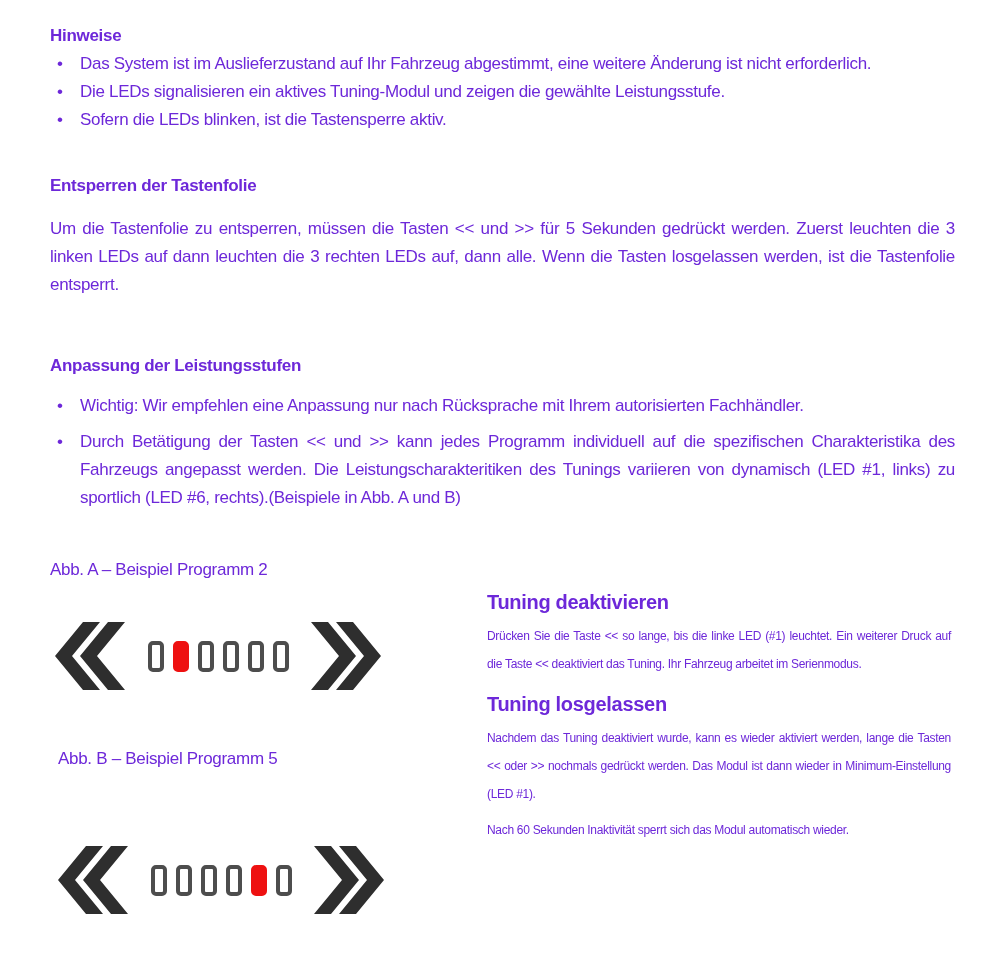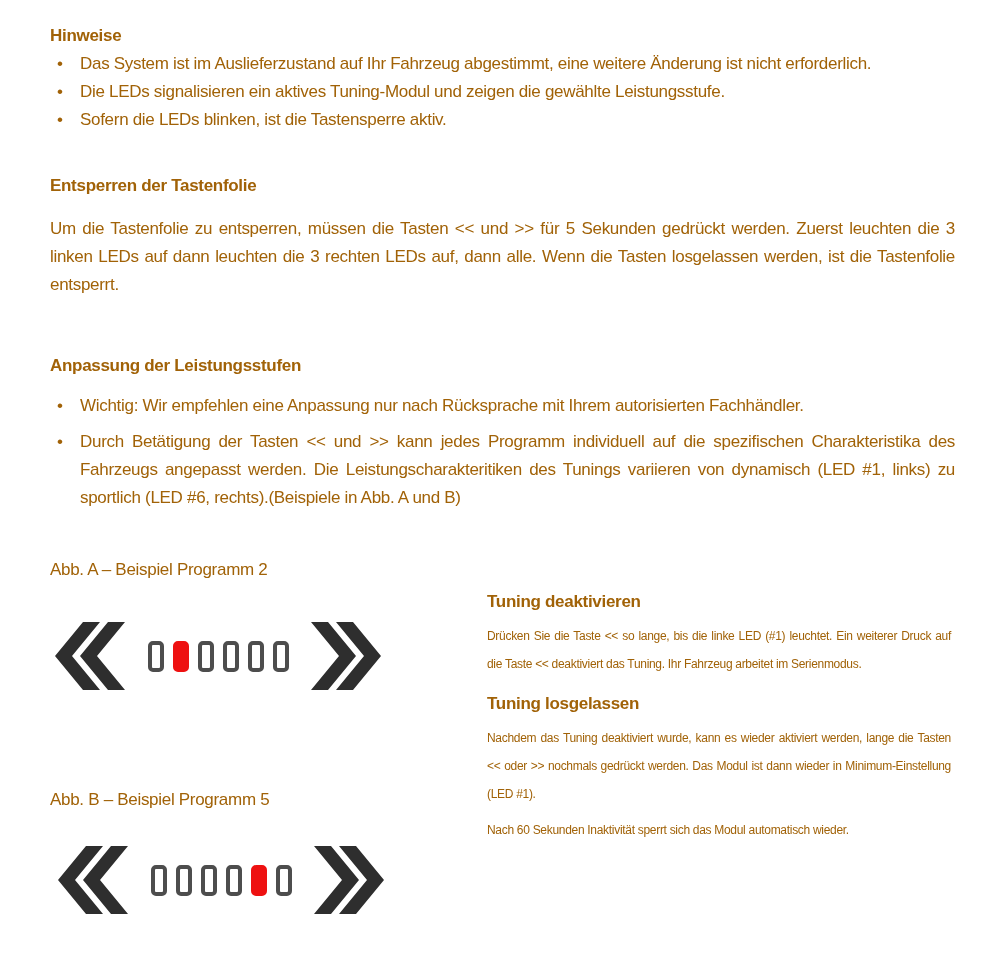--- a/index.html
+++ b/index.html
@@ -3,21 +3,21 @@
 <meta charset="utf-8">
 <style>
   * { box-sizing: border-box; }
   html,body { margin:0; padding:0; background:#ffffff; }
   .page {
     position: relative;
     width: 1000px;
     height: 975px;
     background: #ffffff;
     font-family: "Liberation Sans", "DejaVu Sans", sans-serif;
-    color: #a16207;
+    color: #6d28d9;
     font-size: 17px;
     letter-spacing: -0.3px;
     overflow: hidden;
   }
   h3 { font-size:17px; font-weight:700; margin:0; line-height:28px; }
   p  { margin:0; line-height:28px; }
   .just { text-align: justify; }
   b { font-weight:400; }
 
   .sec { position:absolute; left:50px; width:905px; }
@@ -27,38 +27,38 @@
   .sec-entsperren h3 { margin-bottom:15px; }
   .sec-anpassung  h3 { margin-bottom:12px; }
 
   ul.blist { list-style:none; margin:0; padding:0; }
   ul.blist li { position:relative; padding-left:30px; line-height:28px; }
   .bullet { position:absolute; left:7px; top:0; }
   .sec-anpassung ul.blist li + li { margin-top:8px; }
 
   .fig-label { position:absolute; left:50px; line-height:28px; }
   .fig-a-label { top:556px; }
-  .fig-b-label { top:786px; }
+  .fig-b-label { top:745px;margin-left:8px; }
 
   .figure { position:absolute; display:flex; align-items:center; justify-content:space-between; width:326px; height:68px; }
   .figure-a { left:55px; top:622px; }
   .figure-b { left:58px; top:846px; }
   .chev { display:block; flex:0 0 auto; }
   .chev polygon { fill: var(--chevron, #2e2e2e); }
   .led-row { display:flex; gap:9px; align-items:center; }
   .led {
     width:16px; height:31px;
     border:4px solid var(--led-outline, #4d4d4d);
     background: var(--led-off, #ffffff);
     border-radius:5px;
   }
   .led.active { background: var(--led-active, #ee1111); border-color: var(--led-active, #ee1111); }
 
   .right-col { position:absolute; left:487px; top:588px; width:464px; }
-  .right-col h4 { font-size:17px; font-weight:700; margin:0 0 6px; line-height:28px; letter-spacing:-0.3px; }
+  .right-col h4 { font-size:20px; font-weight:700; margin:0 0 6px; line-height:28px; letter-spacing:-0.3px; }
   .right-col p  { font-size:12px; line-height:28px; letter-spacing:-0.3px; }
   .rc-p1 { margin:0 0 12px; }
   .rc-p2 { margin:0 0 10px; }
   .rc-p3 { margin:0 0 8px;  }
 </style>
 </head>
 <body>
 
 <div class="page">
 

